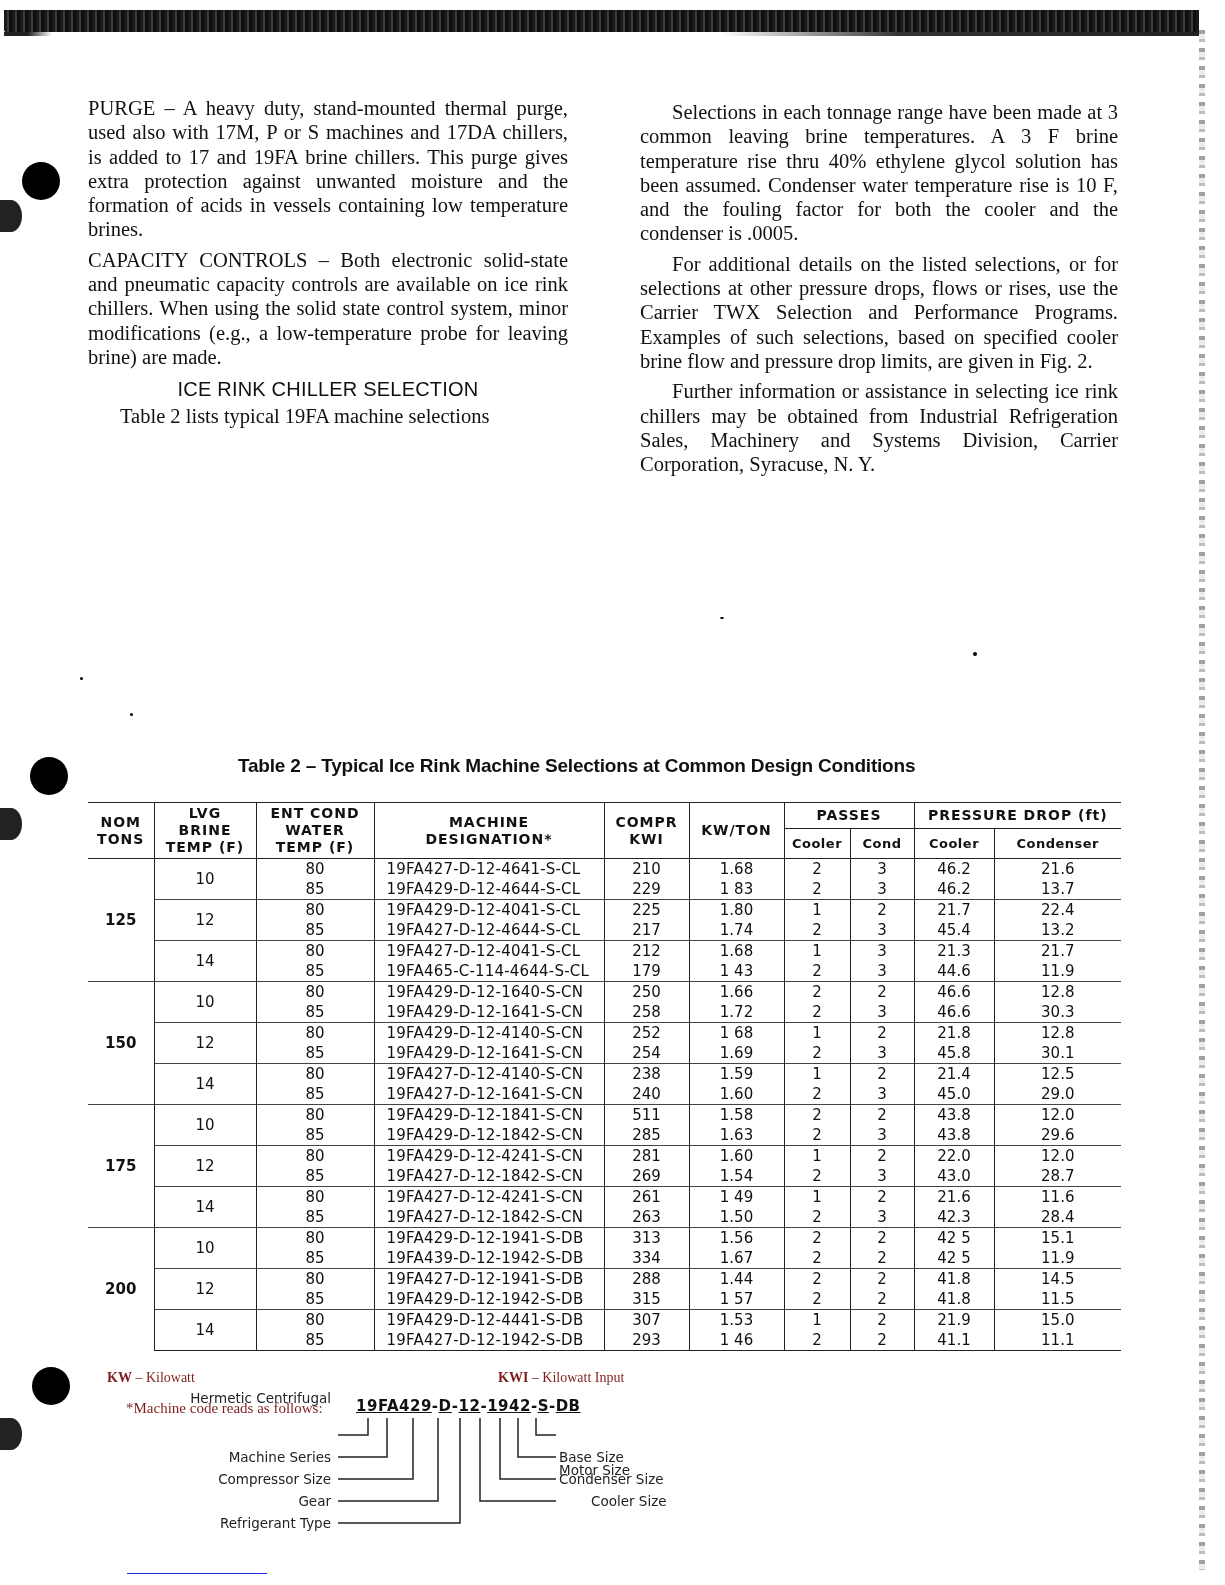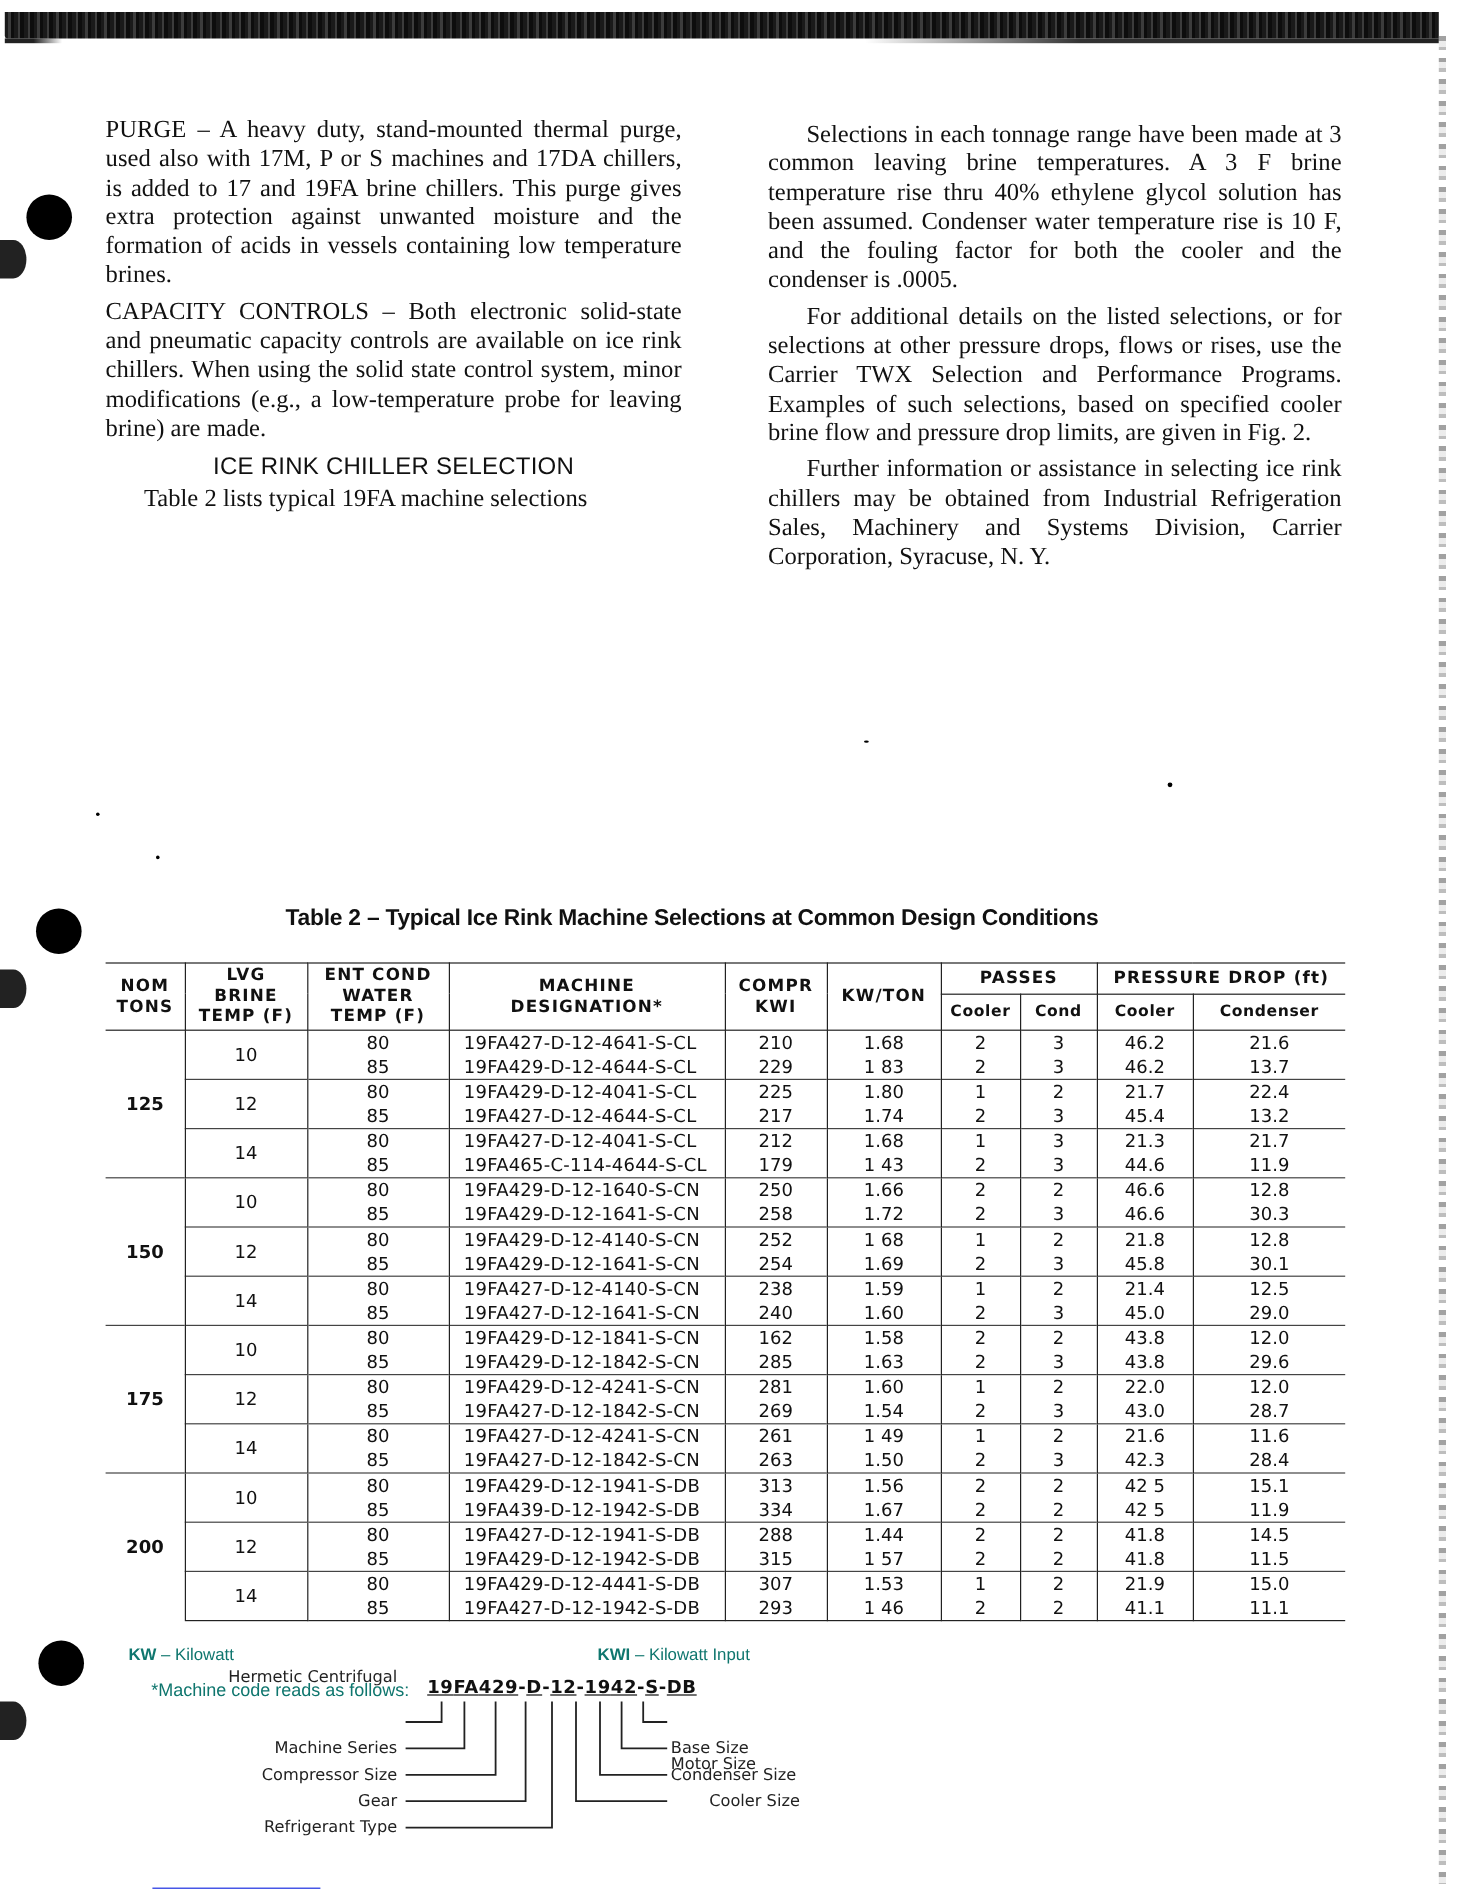--- a/index.html
+++ b/index.html
@@ -24,21 +24,21 @@
     font-family: "DejaVu Sans", "Liberation Sans", sans-serif; font-size: 14px; }
   table.sel th { font-weight: bold; font-size: 14px; letter-spacing: 1px; line-height: 17px; text-align: center; border: 1.5px solid #222; padding: 2px 2px; }
   table.sel th.sub { font-size: 13px; letter-spacing: .5px; padding: 4px 2px; }
   table.sel td { text-align: center; border-left: 1.5px solid #222; border-right: 1.5px solid #222; border-top: 1.5px solid #444; padding: 0; line-height: 20px; font-size: 15px; }
   table.sel td.tons { font-weight: bold; border-left: none; font-size: 15px; }
   table.sel td.machine { text-align: left; padding-left: 12px; letter-spacing: .2px; }
   table.sel tr.lastgroup td { border-bottom: 1.5px solid #222; }
   table.sel th.first { border-left: none; }
   table.sel th.last, table.sel td.last { border-right: none; }
   .line2 { display: block; }
-  .legend { position: absolute; font-family: Liberation Sans, sans-serif; font-size: 14px; color: #0f766e; }
+  .legend { position: absolute; font-family: Liberation Serif, serif; font-size: 14px; color: #7f1d1d; }
   .legend b { font-weight: bold; }
   .code { position: absolute; left: 356px; top: 1397px; font-family: "DejaVu Sans", sans-serif; font-weight: bold; font-size: 15px; letter-spacing: .5px; }
   .code span { text-decoration: underline; }
   .decode-label { position: absolute; font-family: "DejaVu Sans", sans-serif; font-size: 13.5px; color: #222; white-space: nowrap; }
   .decode-left { text-align: right; width: 230px; }
   svg.decode-lines { position: absolute; left: 0; top: 0; width: 1225px; height: 1585px; pointer-events: none; }
   .blue-link { position: absolute; left: 127px; top: 1573px; width: 140px; height: 1px; background: #1b2ee0; }
   .speck { position: absolute; background: #000; border-radius: 50%; }
 </style>
 </head>
@@ -338,21 +338,21 @@
         <td>10</td>
         <td>
           <span class="line2">80</span>
           <span class="line2">85</span>
         </td>
         <td class="machine">
           <span class="line2">19FA429-D-12-1841-S-CN</span>
           <span class="line2">19FA429-D-12-1842-S-CN</span>
         </td>
         <td>
-          <span class="line2">162</span>
+          <span class="line2">511</span>
           <span class="line2">285</span>
         </td>
         <td>
           <span class="line2">1.58</span>
           <span class="line2">1.63</span>
         </td>
         <td>
           <span class="line2">2</span>
           <span class="line2">2</span>
         </td>

